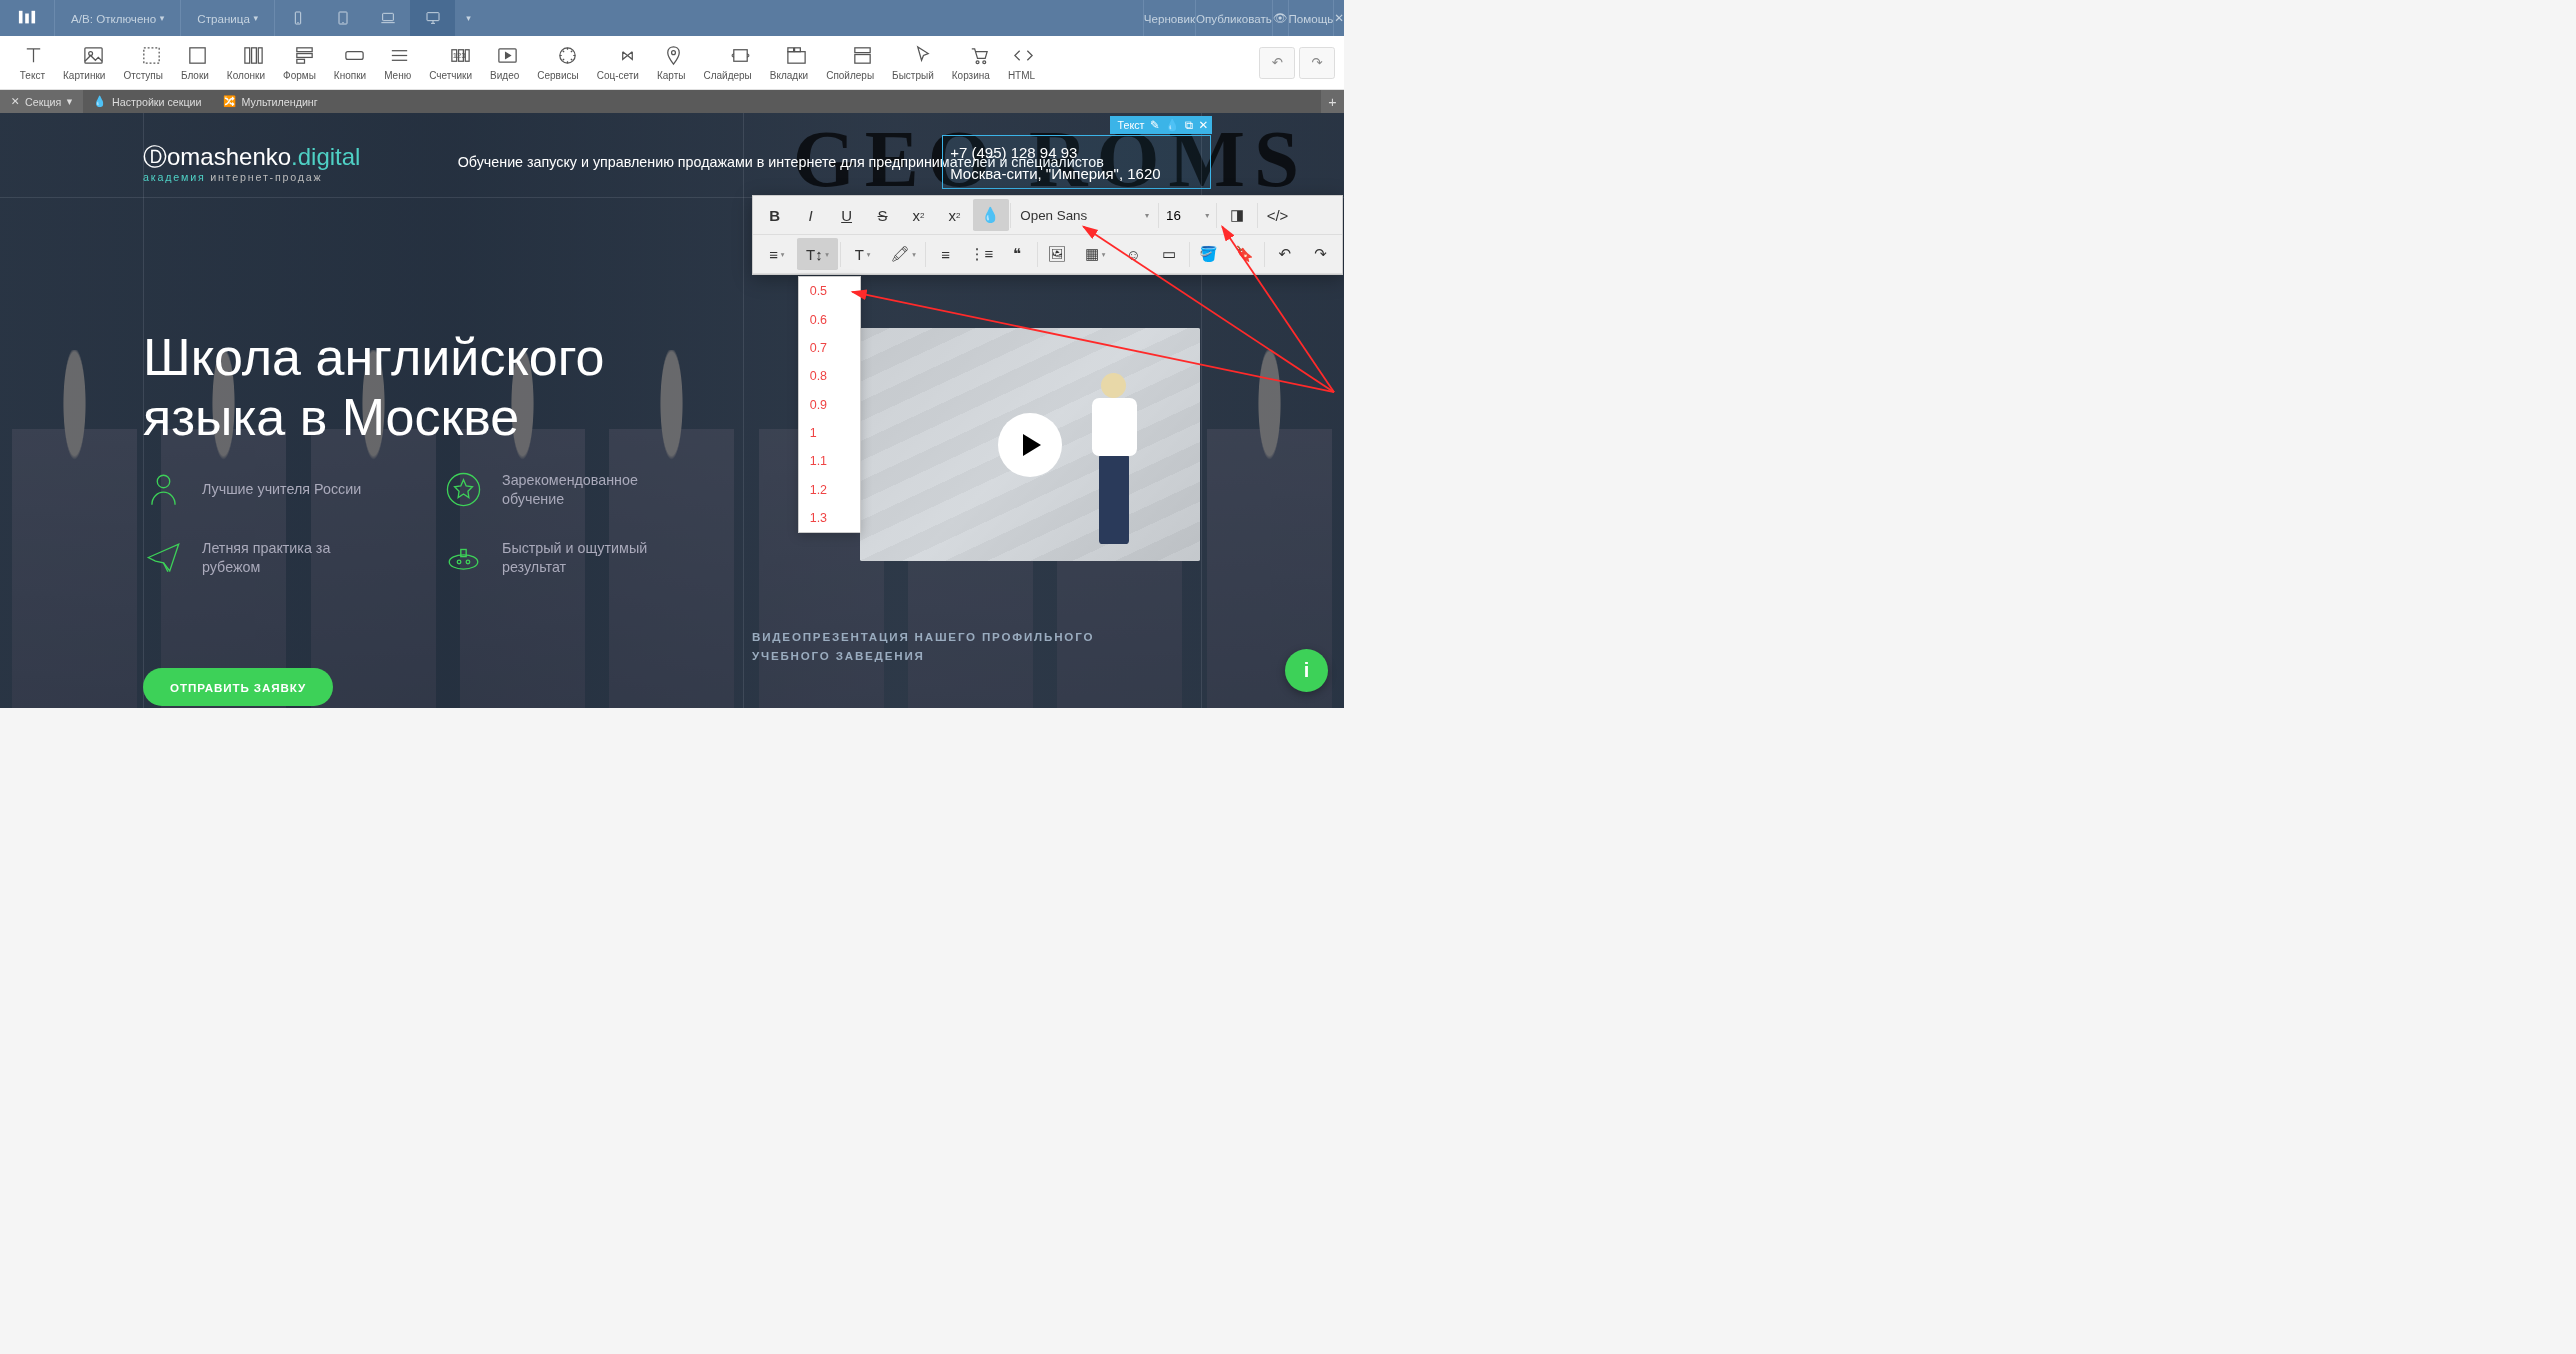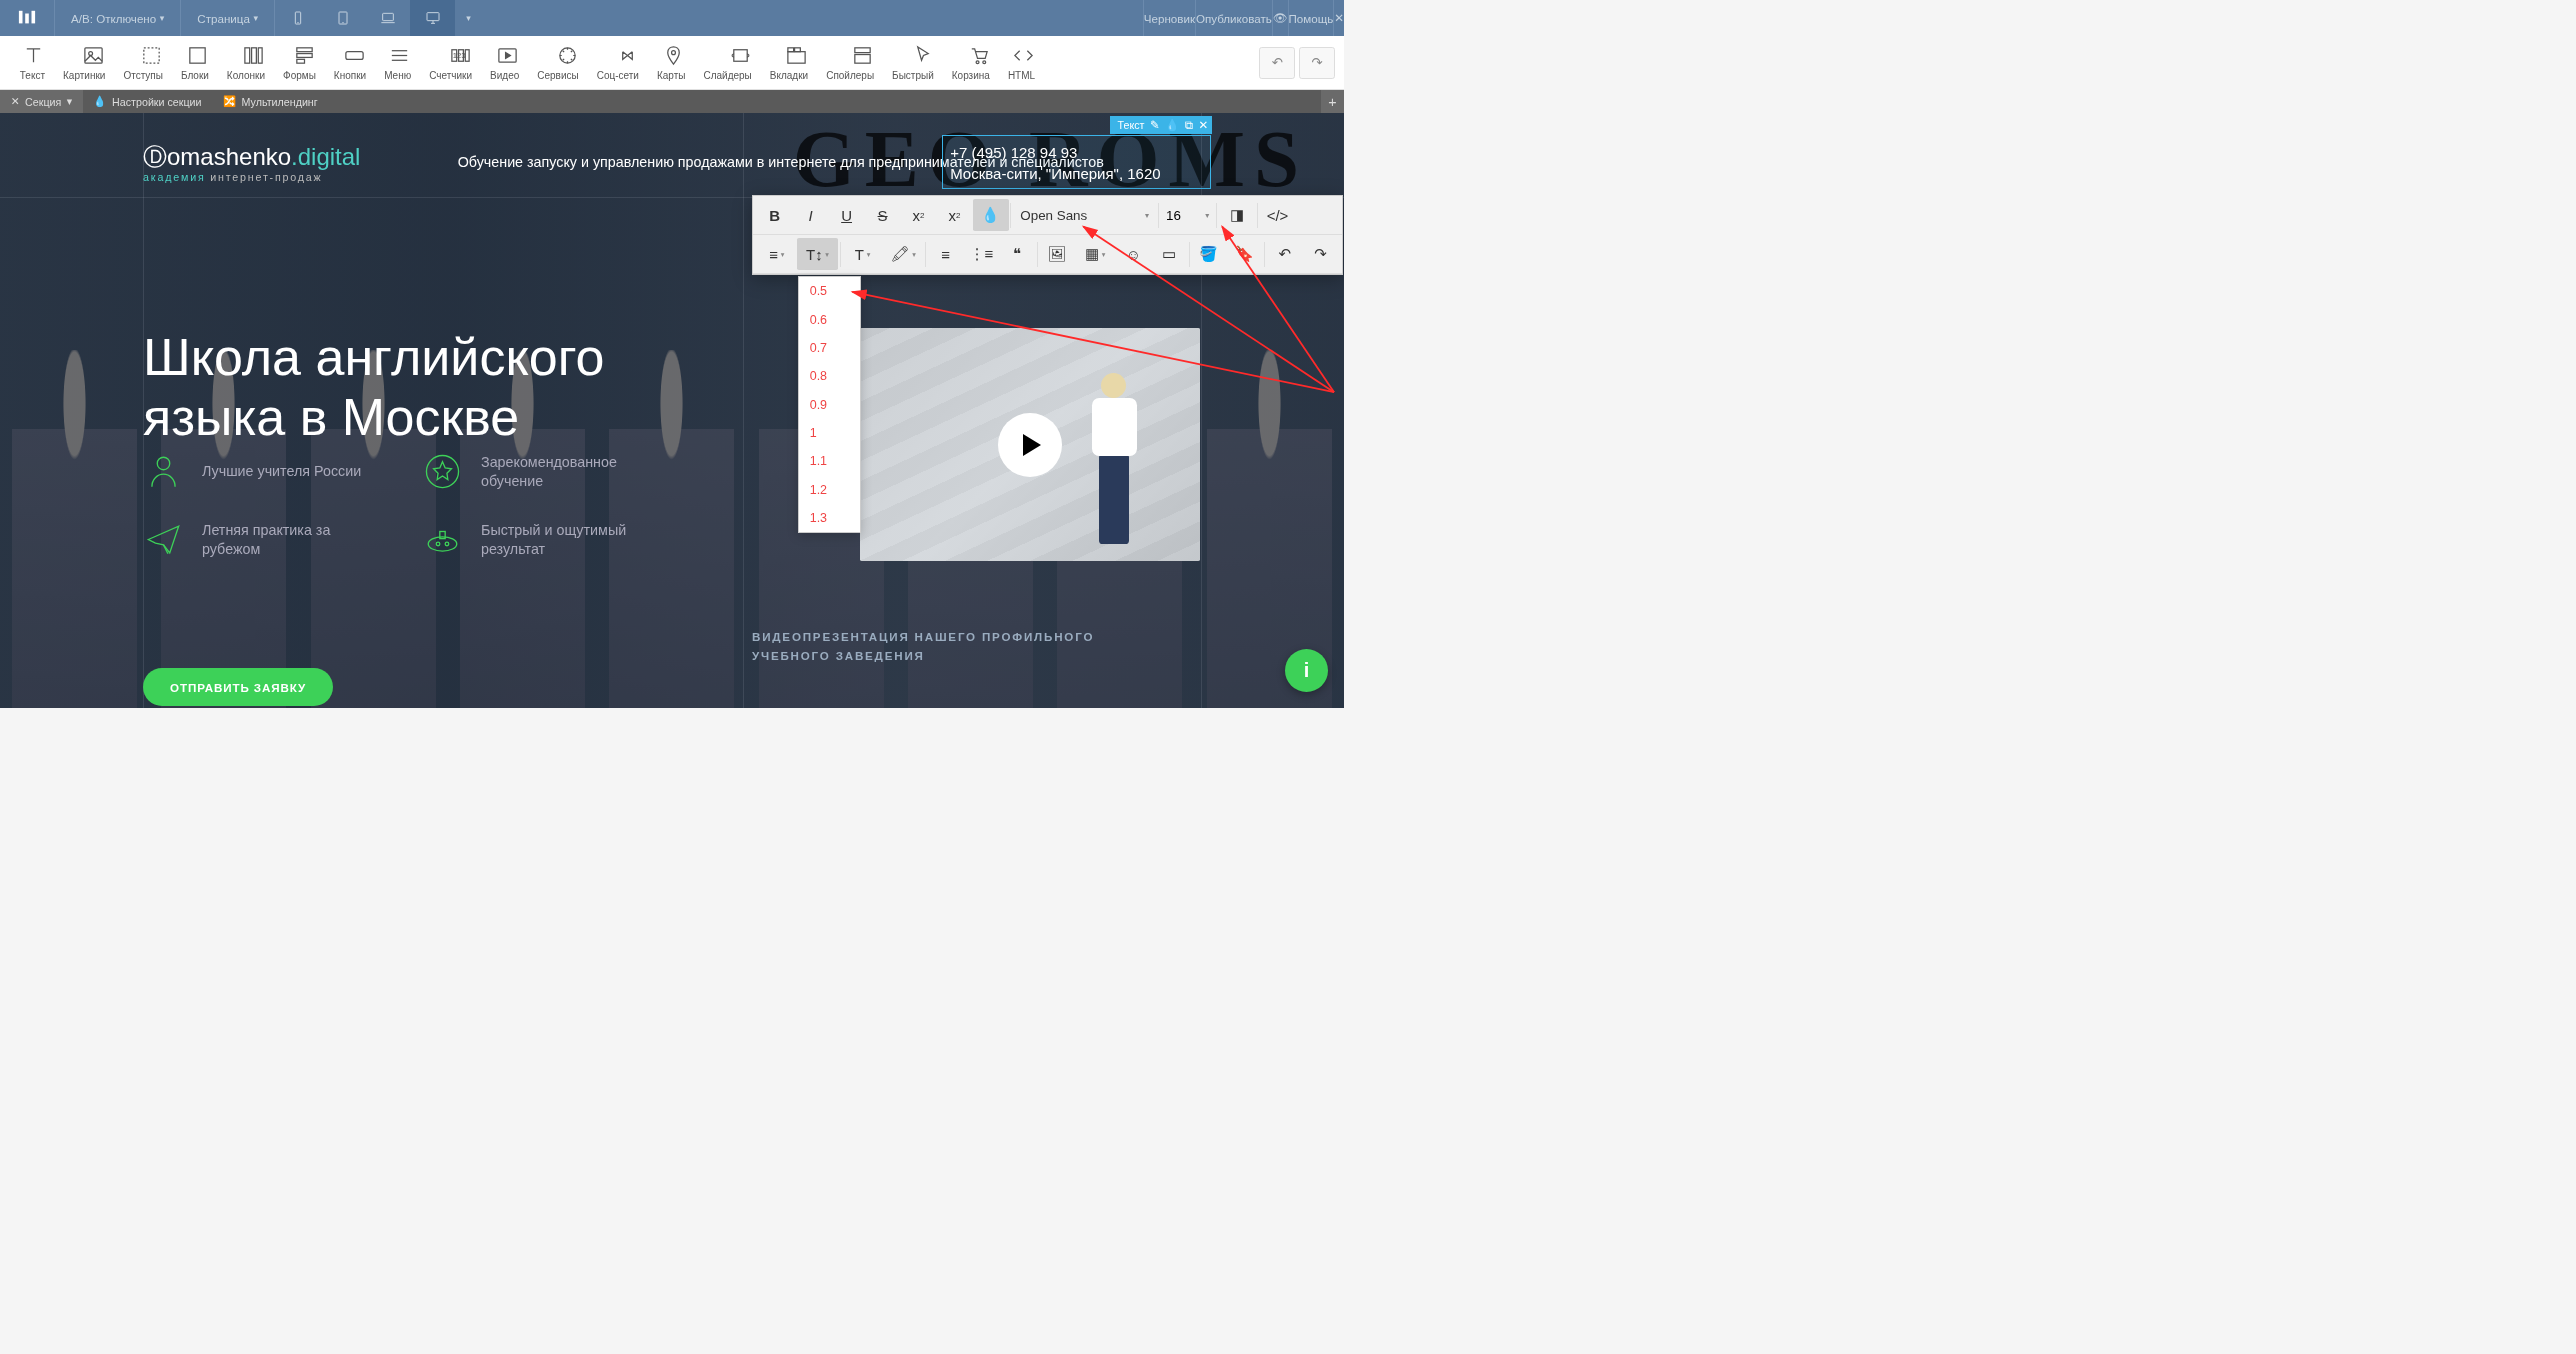--- a/index.html
+++ b/index.html
@@ -62,21 +62,21 @@
 .font-sel::after{content:"▾";font-size:8px;margin-left:auto;color:#888}
 .size-sel{width:54px;display:flex;align-items:center;padding:0 5.4px;cursor:pointer;font-size:13.4px}
 .size-sel::after{content:"▾";font-size:8px;margin-left:auto;color:#888}
 
 .lh-drop{position:absolute;top:80px;left:45px;width:63px;background:#fff;border:0.9px solid #ccc;box-shadow:0 3.6px 10.7px rgba(0,0,0,0.2);z-index:10}
 .lh-item{padding:7.2px 10.7px;font-size:12.5px;color:#ef4444;cursor:pointer}
 
 .hero{position:absolute;top:215px;left:143px;color:#fff}
 .hero h1{font-size:52px;font-weight:400;line-height:1.15}
 
-.features{position:absolute;top:338px;left:143px;display:grid;grid-template-columns:278px 278px;gap:27px 1px}
+.features{position:absolute;top:356px;left:143px;display:grid;grid-template-columns:278px 278px;gap:27px 22px}
 .feat{display:flex;align-items:center;gap:18px}
 .feat-ic{width:41px;height:41px;flex-shrink:0}
 .feat-ic svg{width:41px;height:41px;stroke:#3dd158;fill:none;stroke-width:1.5}
 .feat-txt{color:#aab;font-size:14.3px;line-height:1.3;max-width:188px}
 
 .cta{position:absolute;top:555px;left:143px;background:#3dd158;color:#fff;padding:12.5px 27px;border-radius:22.4px;font-size:11.6px;letter-spacing:0.9px;cursor:pointer;font-weight:600}
 
 .video-box{position:absolute;top:215px;left:860px;width:340px;height:233px;background:linear-gradient(135deg,#c8ccd0,#dce0e4,#b8bcc0);border-radius:1.8px;overflow:hidden}
 .stairs{position:absolute;inset:0;background:repeating-linear-gradient(-25deg,#d0d4d8 0 18px,#c0c4c8 18px 36px);opacity:0.5}
 .figure{position:absolute;right:63px;top:45px;width:45px;height:161px}

